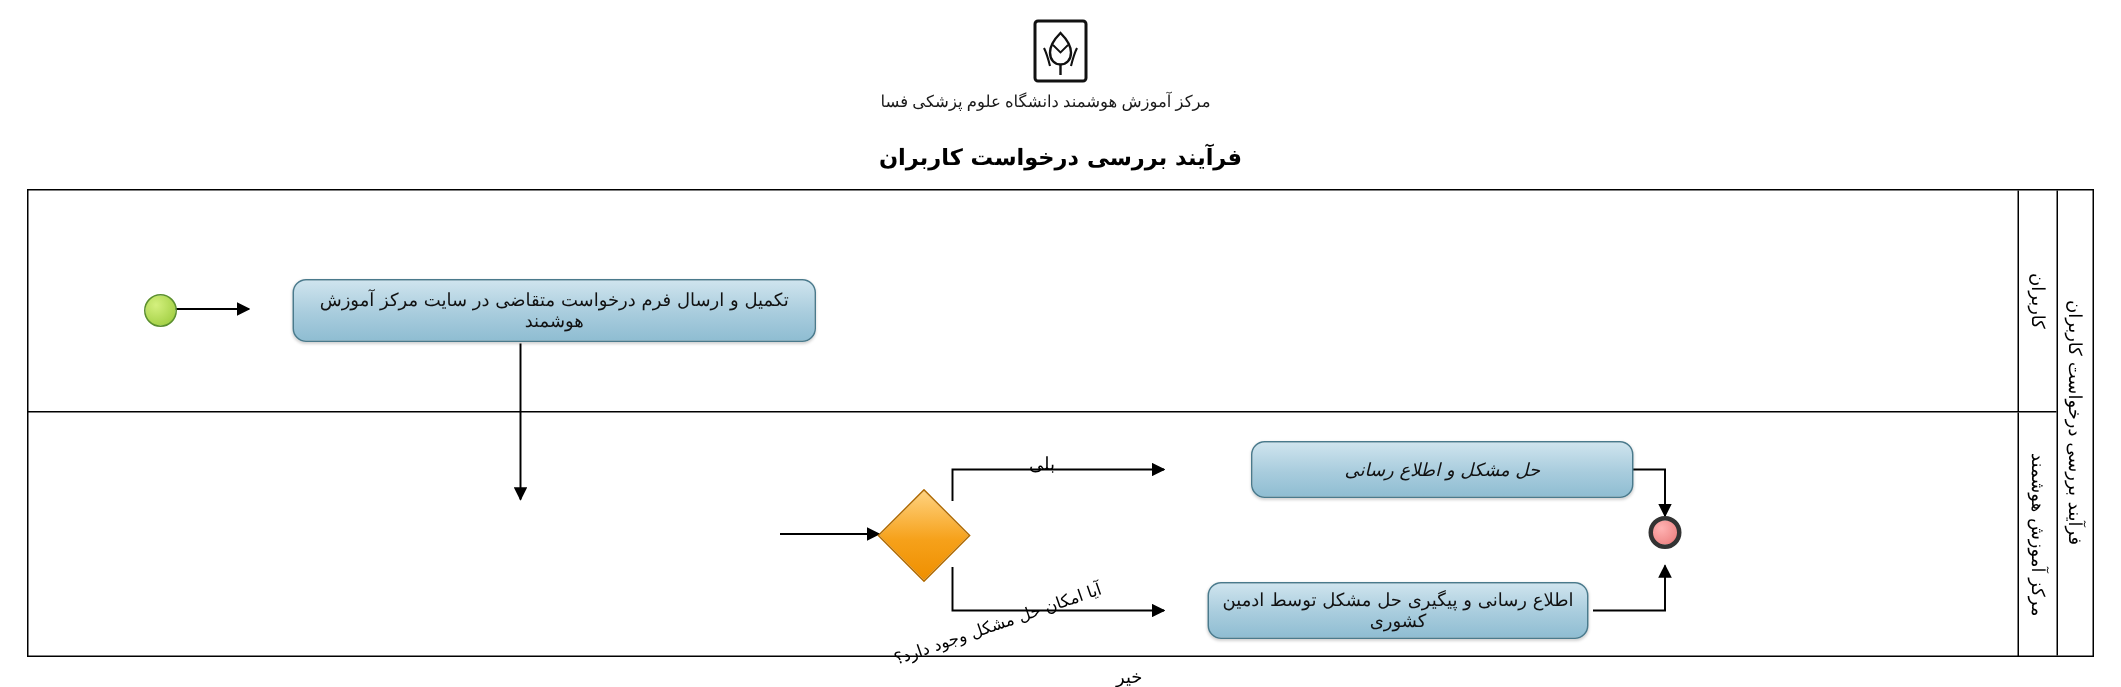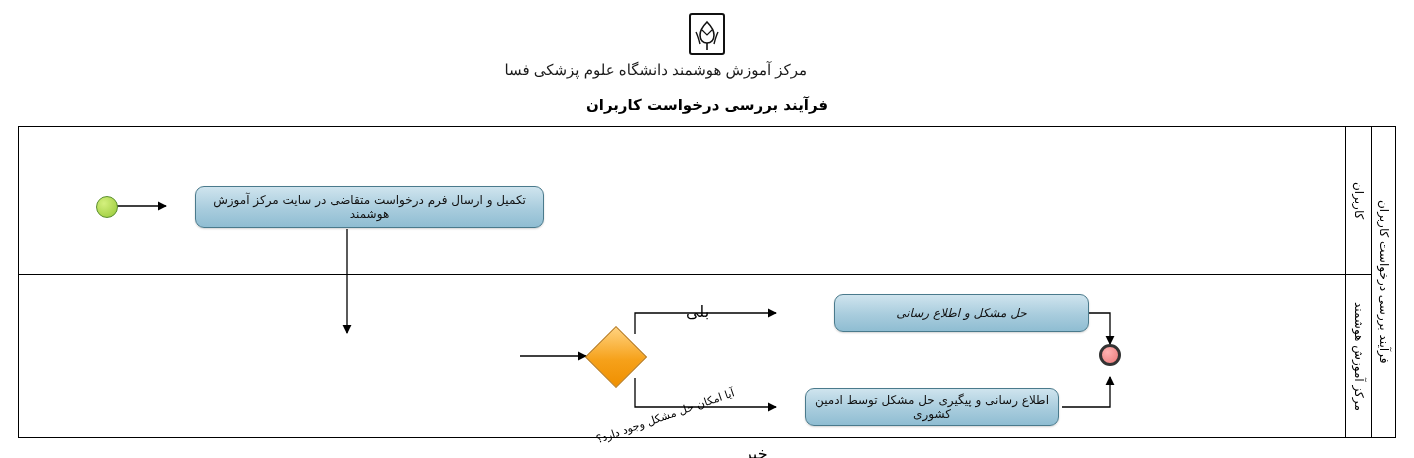--- a/index.html
+++ b/index.html
@@ -34,22 +34,22 @@
     width: 200px;
     text-align: center;
   }
   .logo-mark {
     width: 48px;
     height: 48px;
     margin: 0 auto;
     display: block;
   }
   .logo-caption {
-    font-family: Liberation Sans, sans-serif;
-    font-size: 15px;
+    font-family: Liberation Serif, serif;
+    font-size: 11px;
     color: #1a1a1a;
     direction: rtl;
     margin-top: 3px;
     letter-spacing: 0.3px;
     white-space: nowrap;
   }
   .doc-title {
     position: absolute;
     left: 0;
     top: 96px;
@@ -181,21 +181,21 @@
     position: absolute;
     left: 0;
     top: 0;
     width: 1414px;
     height: 458px;
     pointer-events: none;
   }
   .edge-label {
     position: absolute;
     font-family: "DejaVu Sans", sans-serif;
-    font-size: 16px;
+    font-size: 12px;
     color: #000;
     direction: rtl;
     white-space: nowrap;
   }
   .gw-label {
     position: absolute;
     font-family: "DejaVu Sans", sans-serif;
     font-size: 11px;
     color: #000;
     direction: rtl;

